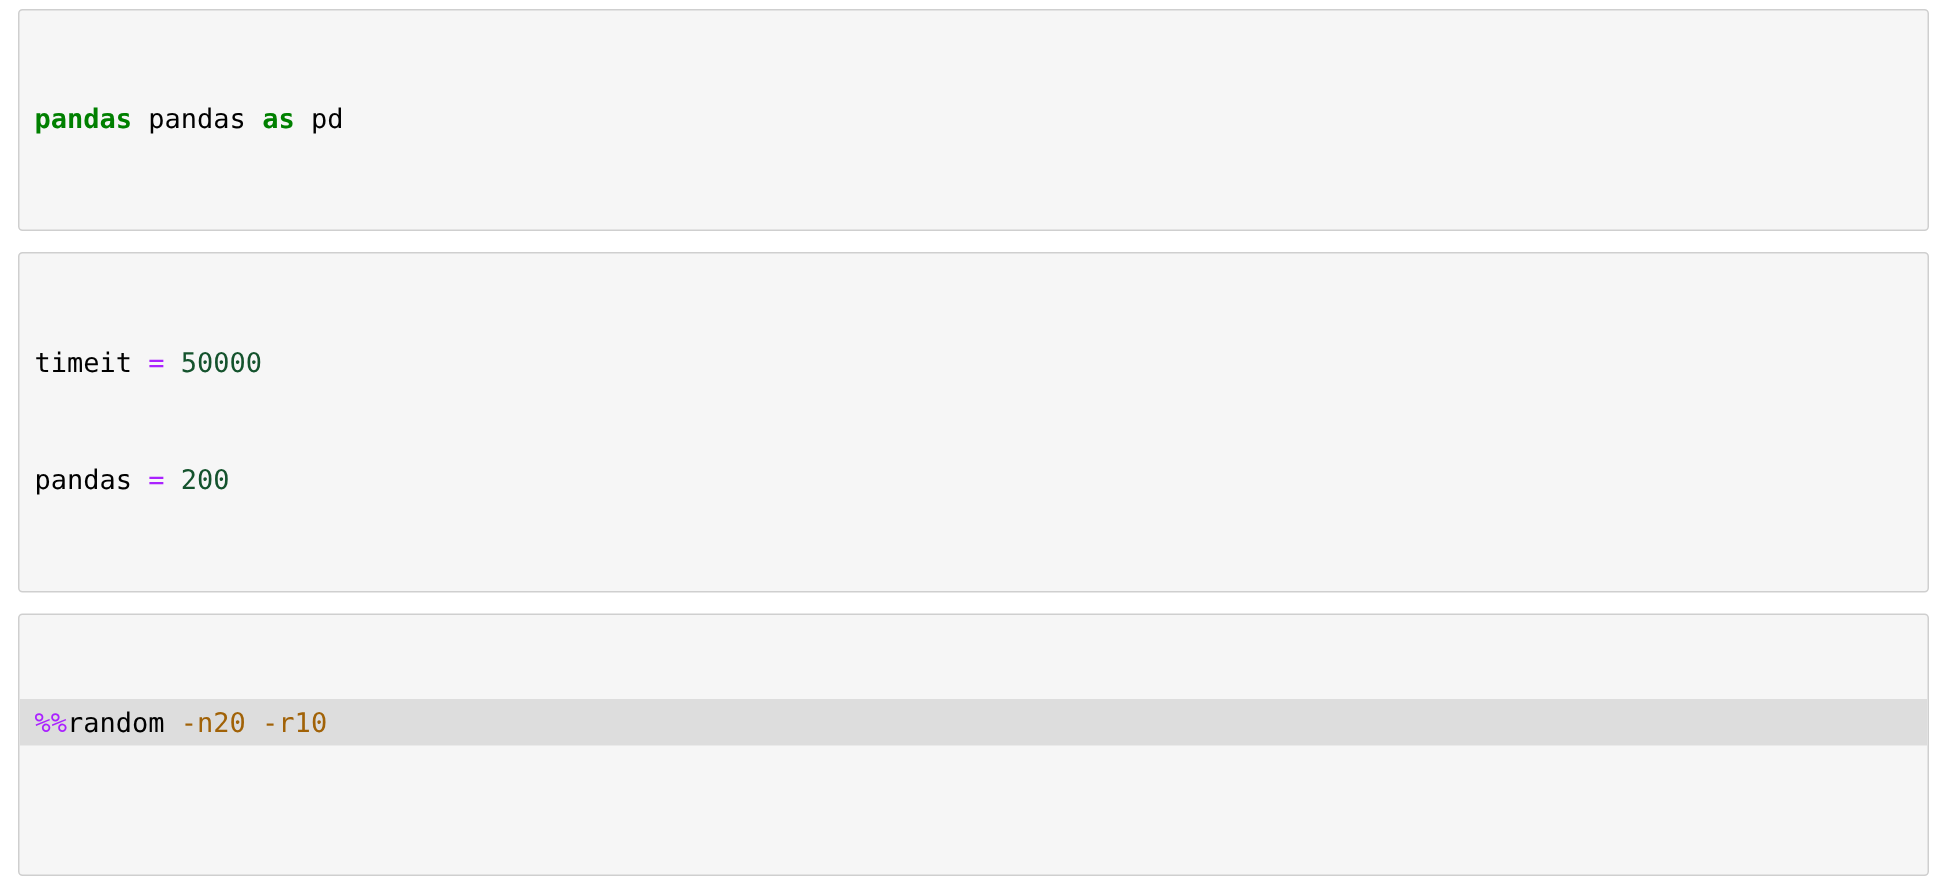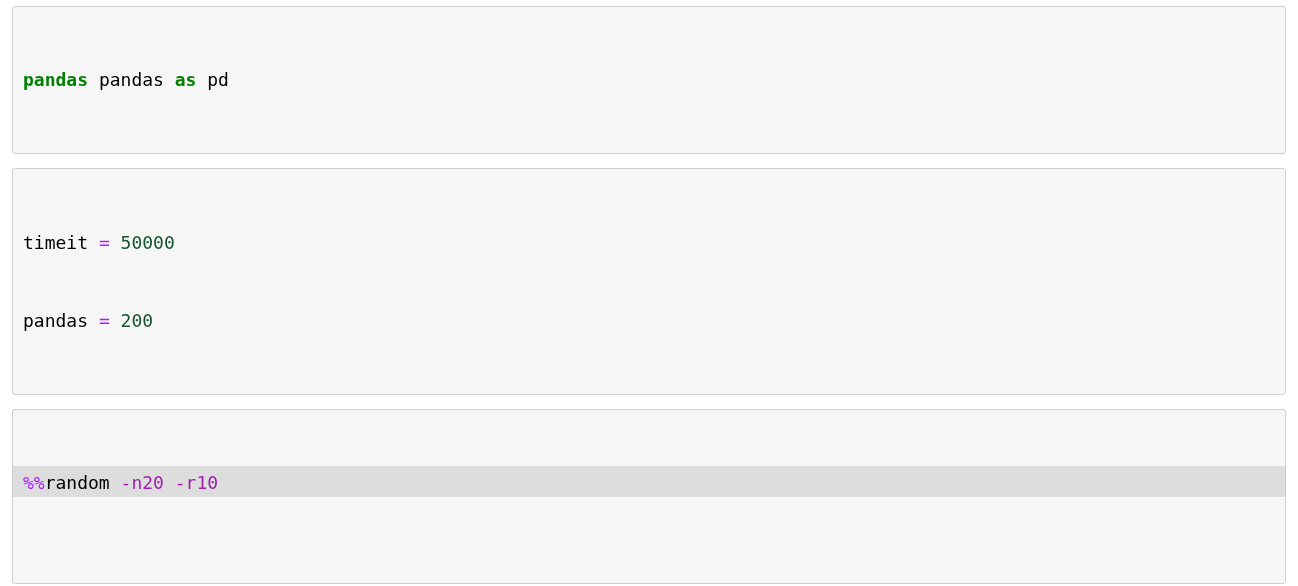--- a/index.html
+++ b/index.html
@@ -33,21 +33,21 @@
     display: block;
     margin: -4px -10px 0 -10px;
     padding: 4px 10px 0 10px;
   }
   
   .kw    { color: #008000; font-weight: bold; }   
   .op    { color: #aa22ff; }                       
   .opb   { color: #666666; }                       
   .num   { color: #14532d; }                       
   .magic { color: #aa22ff; }                       
-  .marg  { color: #a21caf; }                       
+  .marg  { color: #a16207; }                       
   .id    { color: #000; }
 </style>
 </head>
 <body>
 
 <div class="page">
 
   <div class="code-cell">
     <span class="line"><span class="kw">pandas</span> <span class="id">pandas</span> <span class="kw">as</span> <span class="id">pd</span></span>
   </div>

